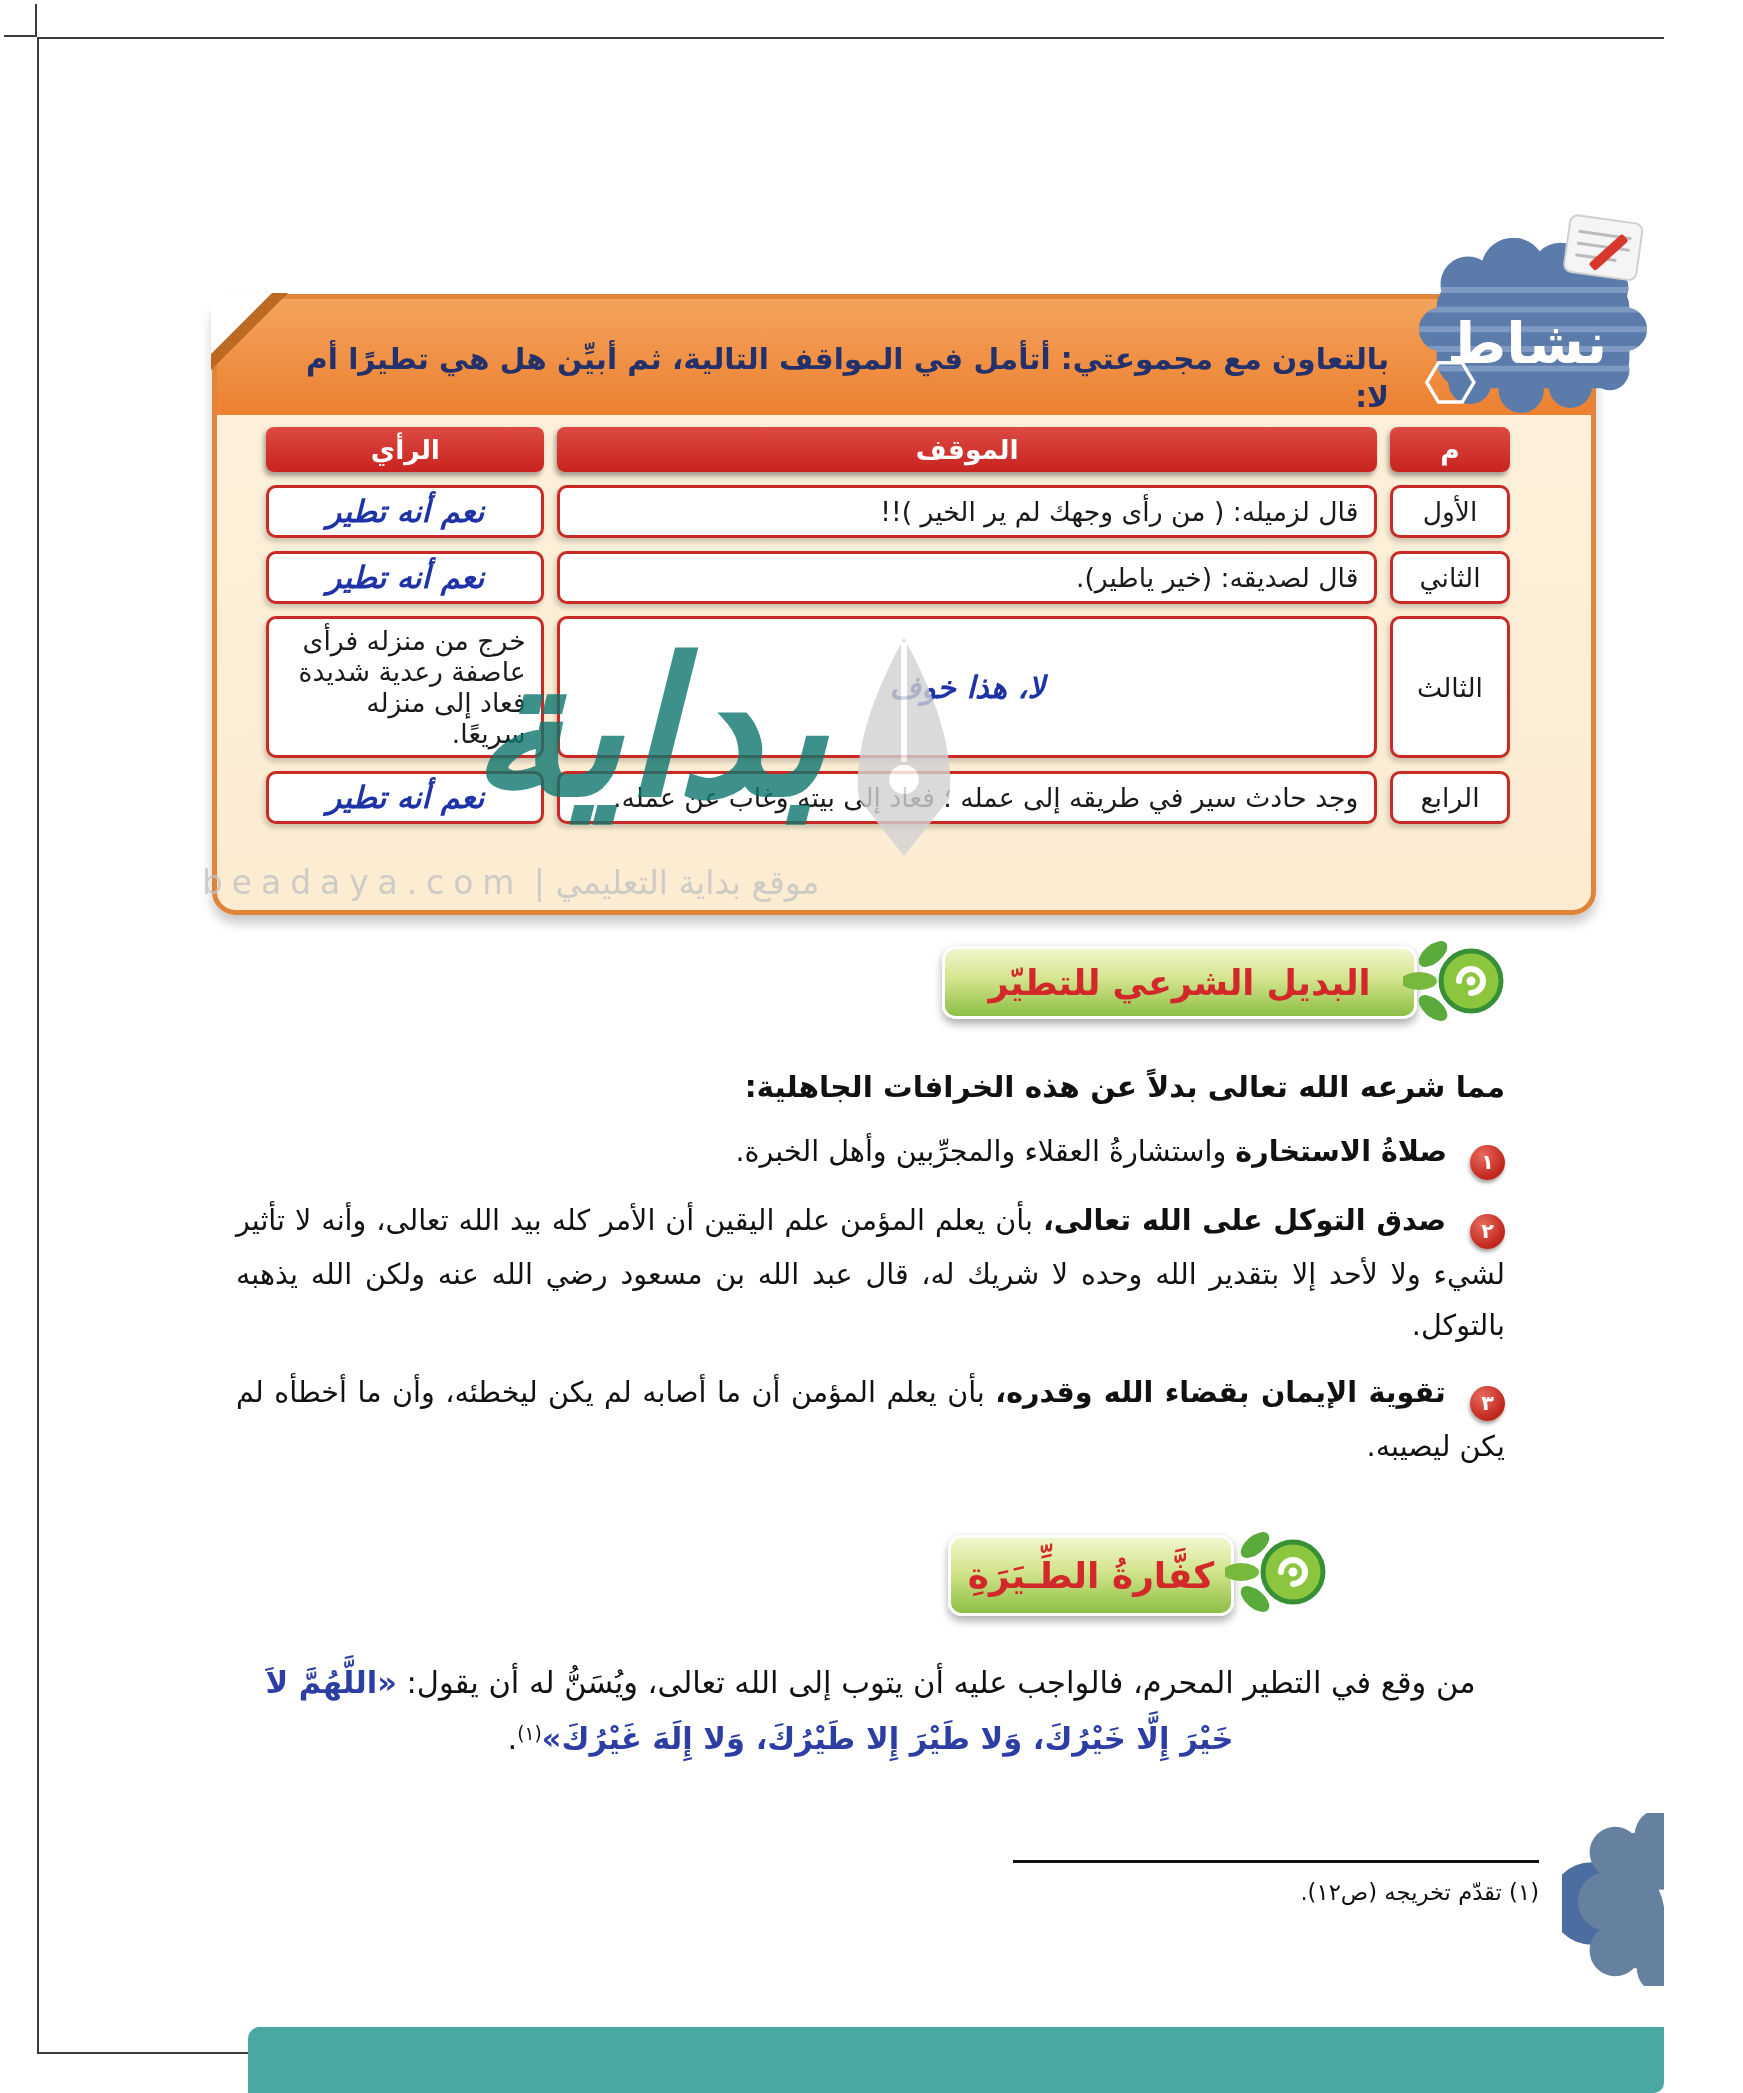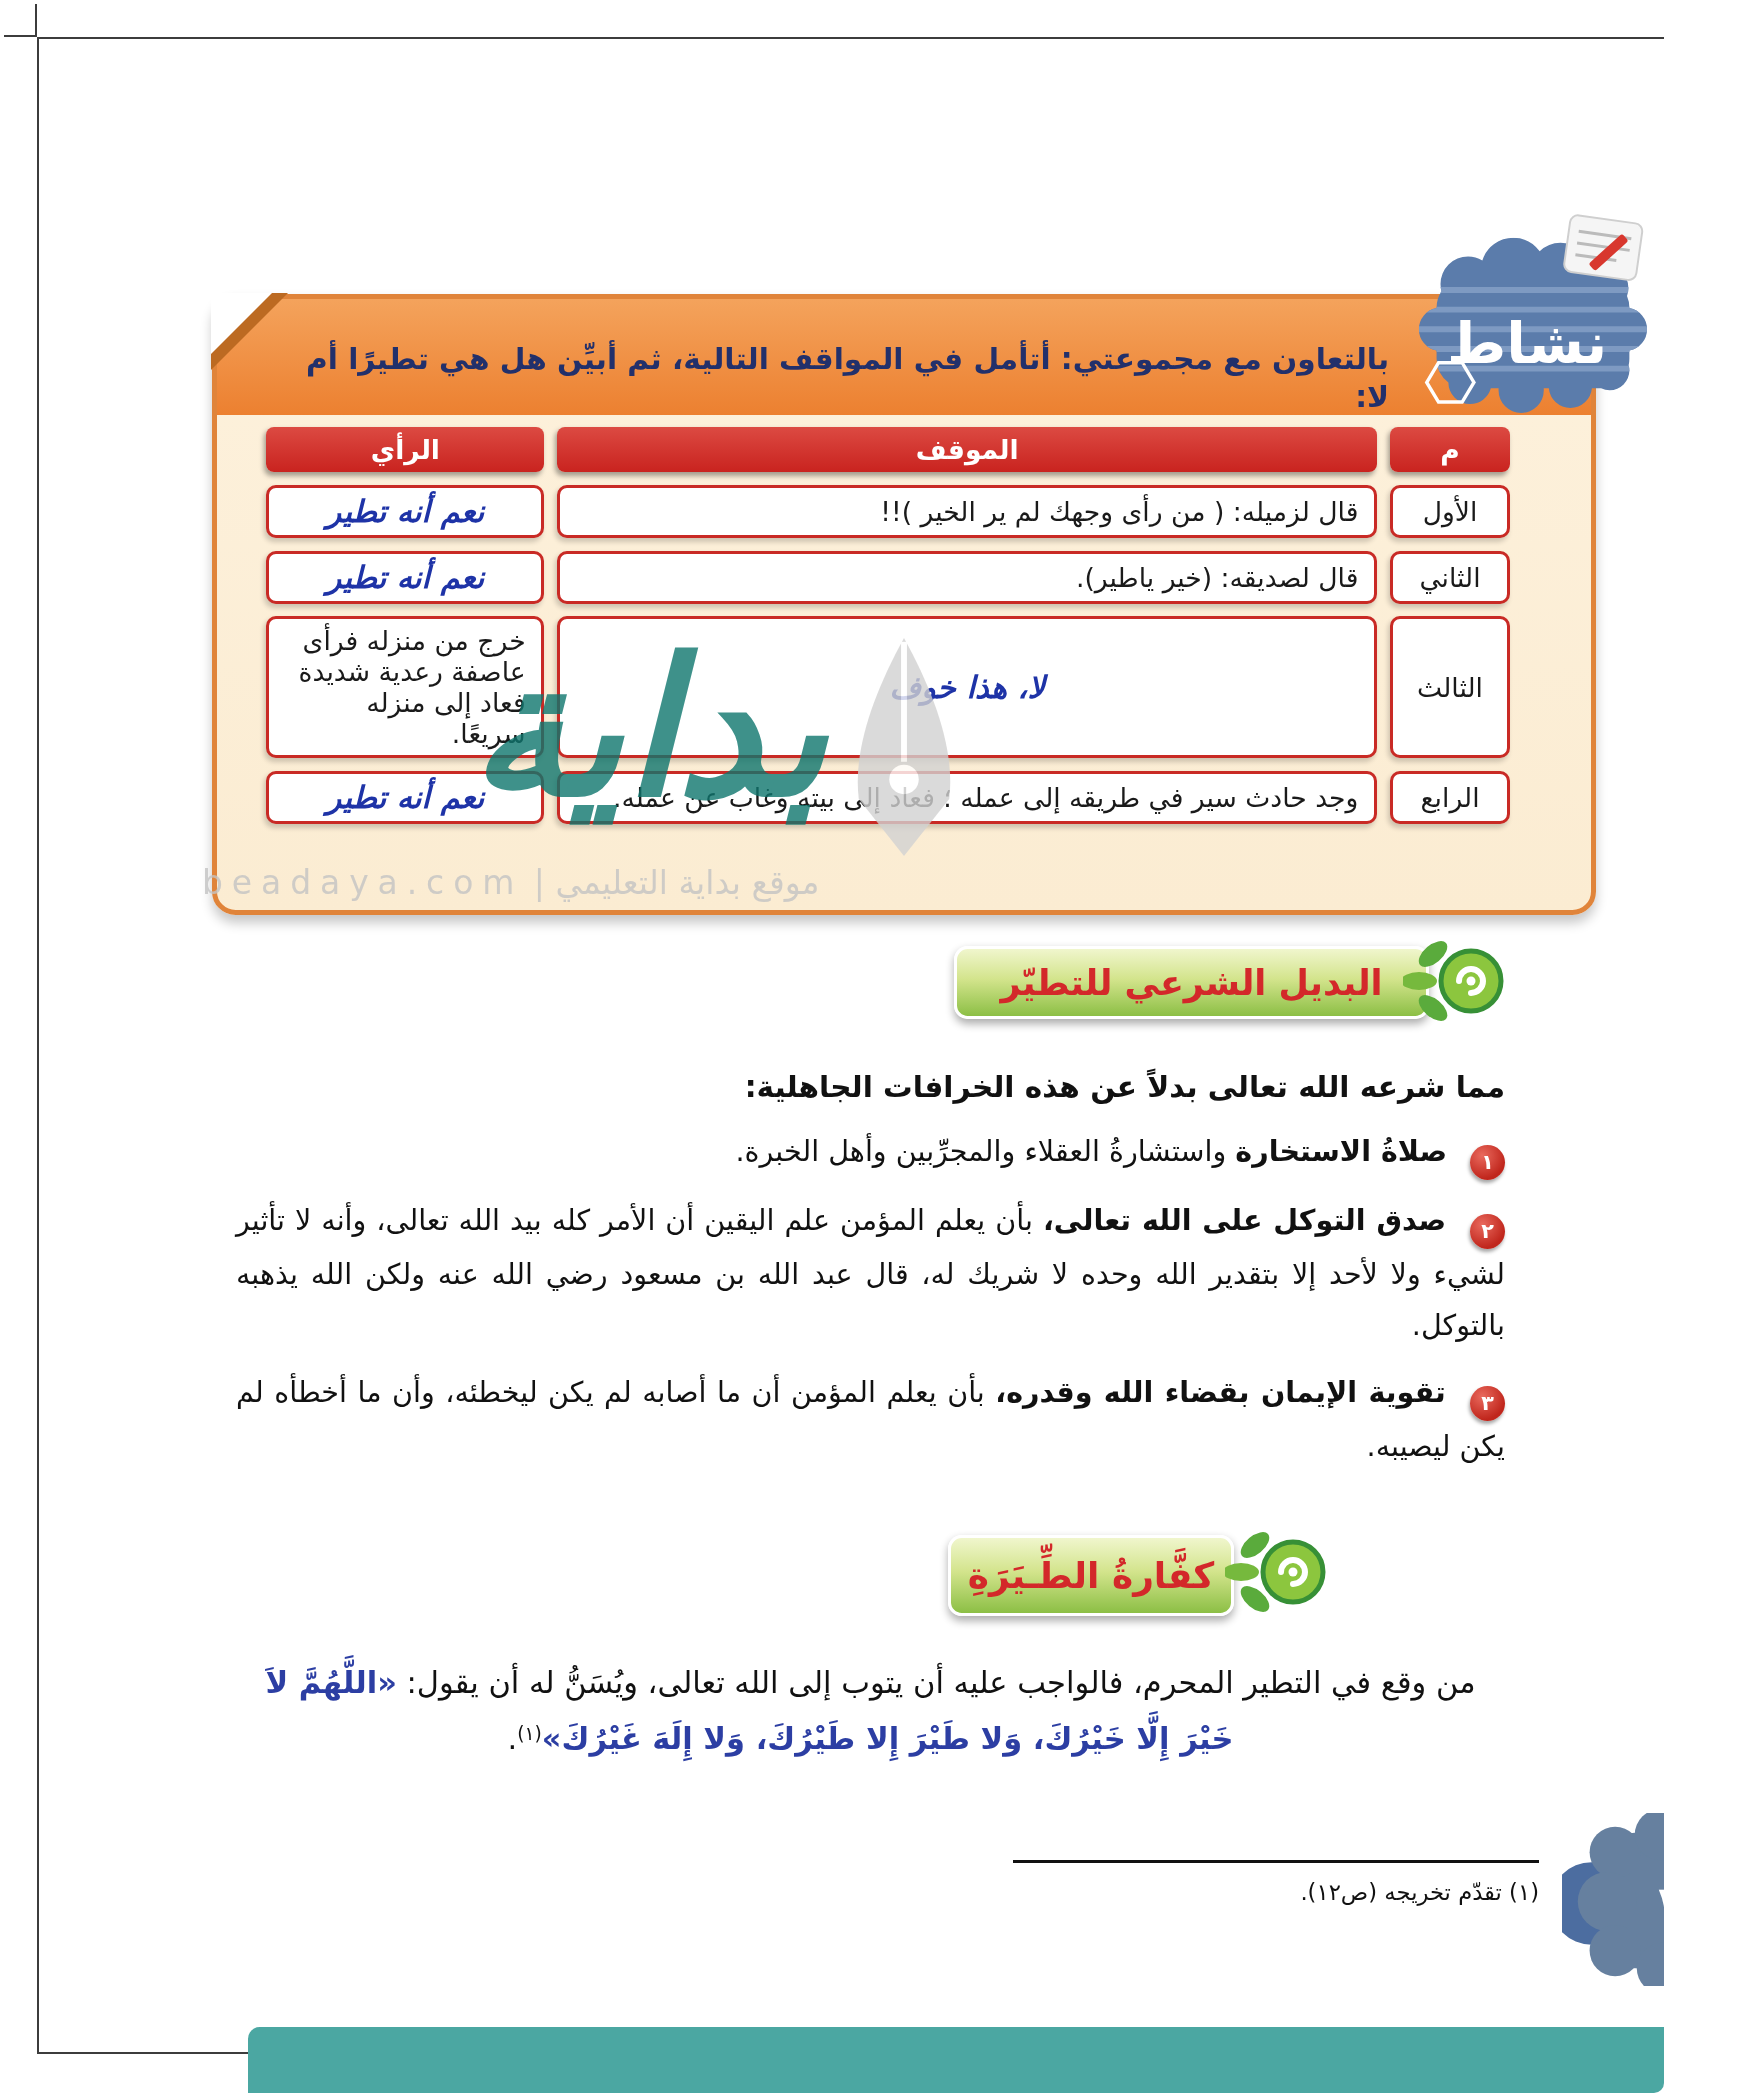--- a/index.html
+++ b/index.html
@@ -41,21 +41,21 @@
 
   
   .badge{position:absolute;left:1411px;top:213px;width:241px;height:205px;z-index:30;}
   .badge text{font-family:"DejaVu Sans",sans-serif;}
 
   
   .banner{position:absolute;display:flex;align-items:center;justify-content:center;
     background:linear-gradient(180deg,#f0f6cd 0%,#d3e48c 45%,#8cbf45 100%);
     border:3px solid #fff;border-radius:13.8px;box-shadow:0 4.9px 8.9px rgba(0,0,0,.32);
     color:#d3282a;font-weight:bold;z-index:20;}
-  .banner1{left:942px;top:946px;width:469px;height:67px;font-size:35px;margin-left:12px;}
+  .banner1{left:942px;top:946px;width:469px;height:67px;font-size:35px;}
   .banner2{left:948px;top:1535px;width:280px;height:75px;font-size:36px;}
   .flower{position:absolute;z-index:21;}
   .flower1{left:1403px;top:926px;width:110px;height:110px;}
   .flower2{left:1225px;top:1517px;width:110px;height:110px;}
 
   
   .content1{position:absolute;left:236px;top:1070px;width:1269px;z-index:15;color:#111;}
   .intro{font-size:29.6px;font-weight:bold;text-align:right;margin:0 0 21.7px 0;}
   .item{font-size:28.6px;line-height:1.78;text-align:justify;margin:0 0 15.8px 0;}
   .numball{display:inline-flex;width:35px;height:35px;border-radius:50%;

